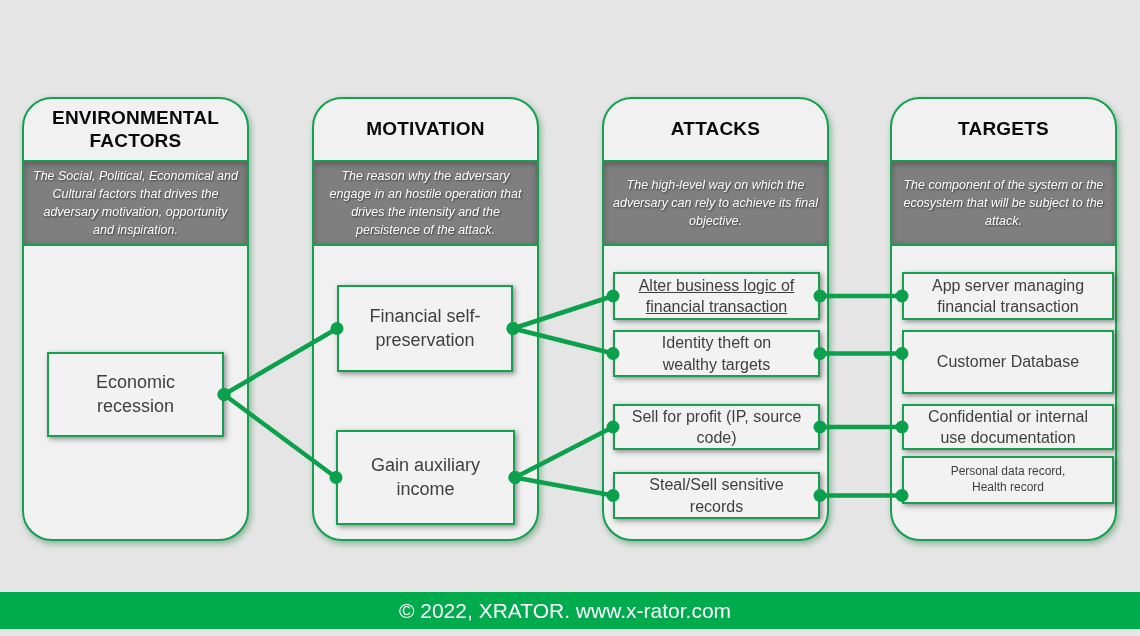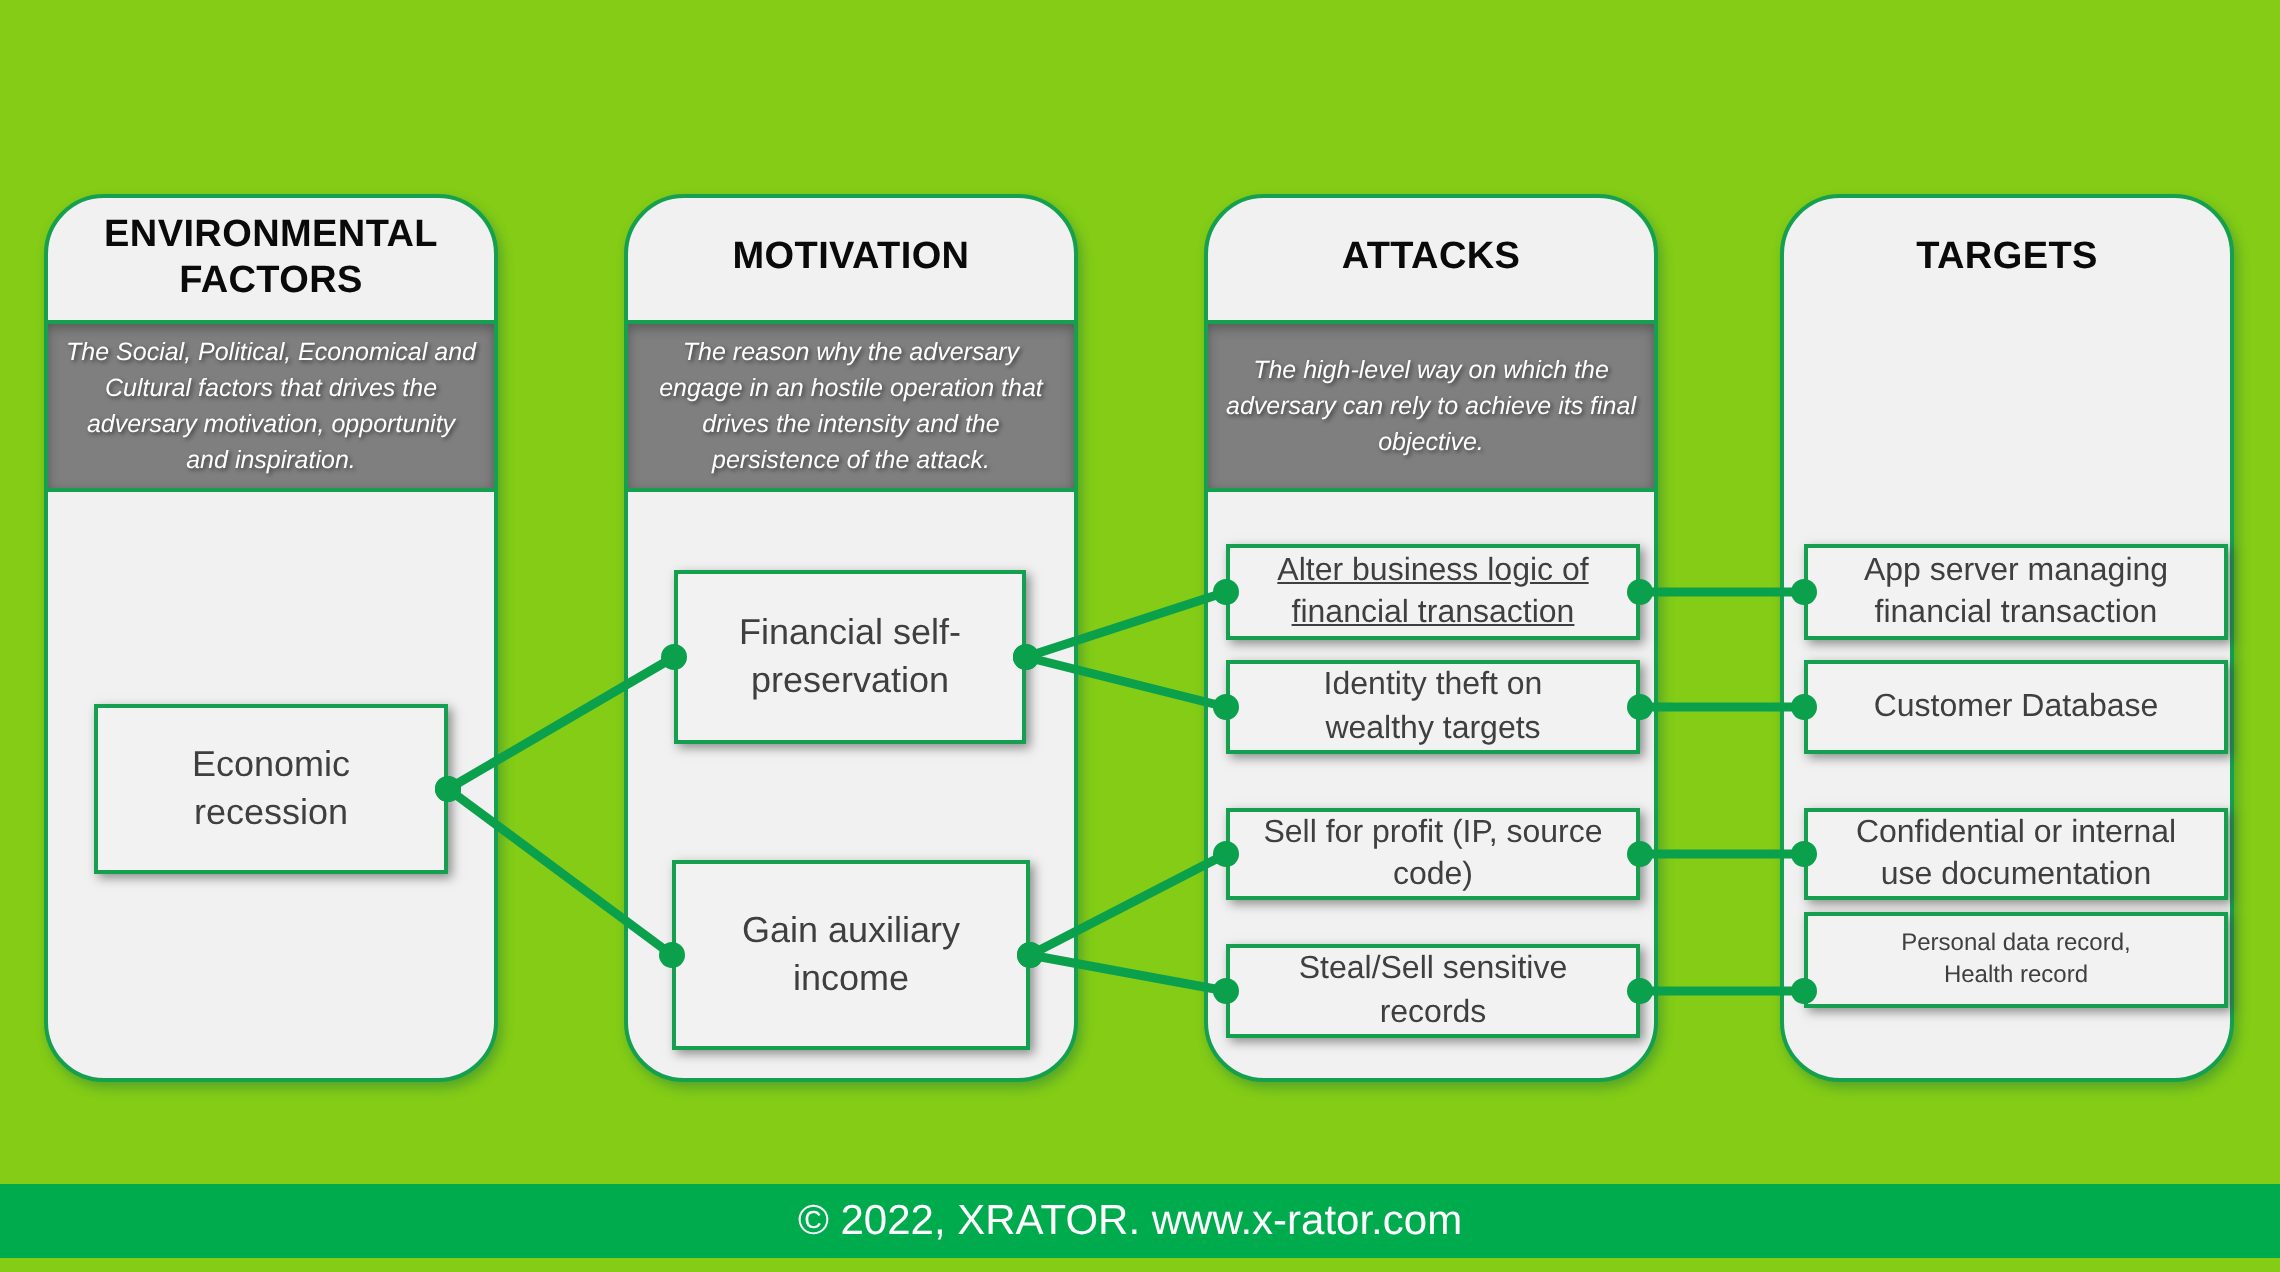--- a/index.html
+++ b/index.html
@@ -1,20 +1,20 @@
 <!DOCTYPE html>
 <html><head>
 <meta charset="utf-8">
 <style>
   html, body { margin: 0; padding: 0; background: #000; }
   #stage {
     position: relative;
     width: 1140px;
     height: 636px;
-    background: #84cc16;
+    background: #e5e5e5;
     overflow: hidden;
     font-family: "Liberation Sans", sans-serif;
   }
   .column {
     position: absolute;
     top: 97px;
     height: 444px;
     width: 227px;
     background: #f1f1f2;
     border: 2px solid #14a04e;
@@ -78,21 +78,21 @@
   
   #node-financial-self-preservation { left: 337px; top: 285px; width: 176px; height: 87px; font-size: 18px; }
   #node-gain-auxiliary-income       { left: 336px; top: 430px; width: 179px; height: 95px; font-size: 18px; }
   
   #node-alter-business-logic { left: 613px; top: 272px; width: 207px; height: 48px; font-size: 16px; text-decoration: underline; }
   #node-identity-theft       { left: 613px; top: 330px; width: 207px; height: 47px; font-size: 16px; }
   #node-sell-for-profit      { left: 613px; top: 404px; width: 207px; height: 46px; font-size: 16px; }
   #node-steal-sell-records   { left: 613px; top: 472px; width: 207px; height: 47px; font-size: 16px; }
   
   #node-app-server           { left: 902px; top: 272px; width: 212px; height: 48px; font-size: 16px; }
-  #node-customer-database    { left: 902px; top: 330px; width: 212px; height: 47px; font-size: 16px; }
+  #node-customer-database    { left: 902px; top: 330px; width: 212px; height: 64px; font-size: 16px; }
   #node-confidential-docs    { left: 902px; top: 404px; width: 212px; height: 46px; font-size: 16px; }
   #node-personal-data        { left: 902px; top: 456px; width: 212px; height: 48px; font-size: 12px; }
 
   #edges-svg {
     position: absolute;
     left: 0; top: 0;
     width: 1140px; height: 636px;
     pointer-events: none;
   }
   #footer-bar {
@@ -126,20 +126,21 @@
     <div class="col-desc">The reason why the adversary engage in an hostile operation that drives the intensity and the persistence of the attack.</div>
   </div>
 
   <div class="column" id="col-attacks">
     <div class="col-header">ATTACKS</div>
     <div class="col-desc">The high-level way on which the adversary can rely to achieve its final objective.</div>
   </div>
 
   <div class="column" id="col-targets">
     <div class="col-header">TARGETS</div>
+    <div class="col-desc">The component of the system or the ecosystem that will be subject to the attack.</div>
   </div>
 
   <div class="node" id="node-economic-recession">Economic
 recession</div>
 
   <div class="node" id="node-financial-self-preservation">Financial self-
 preservation</div>
   <div class="node" id="node-gain-auxiliary-income">Gain auxiliary
 income</div>
 

